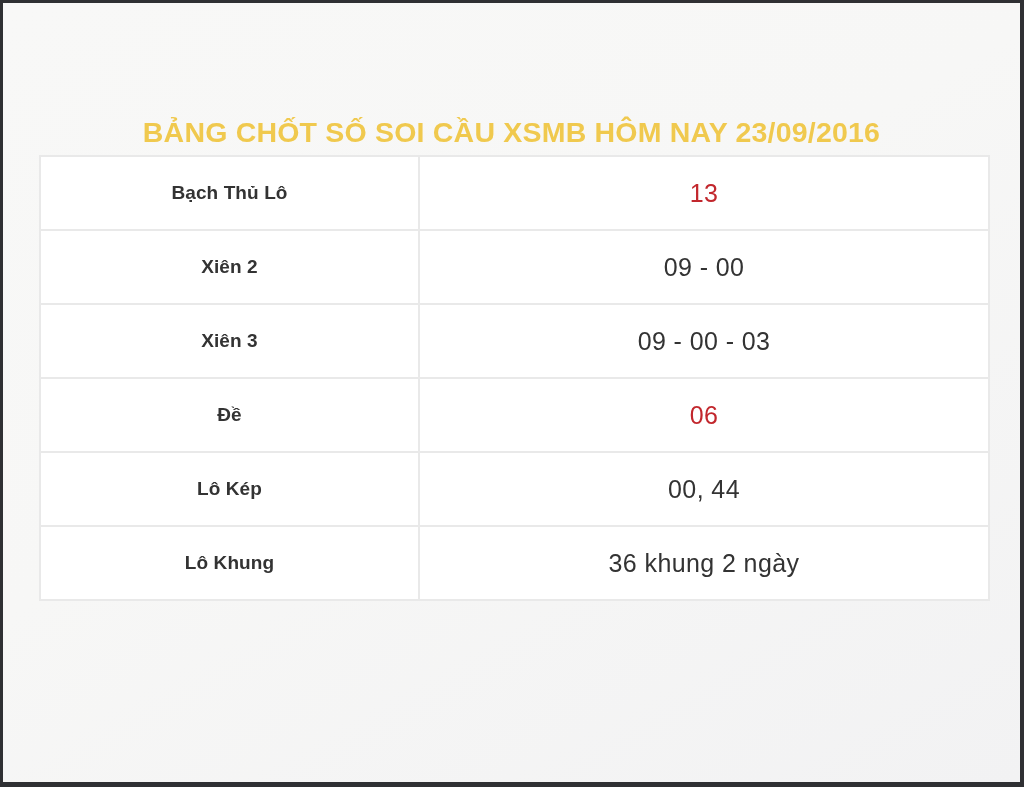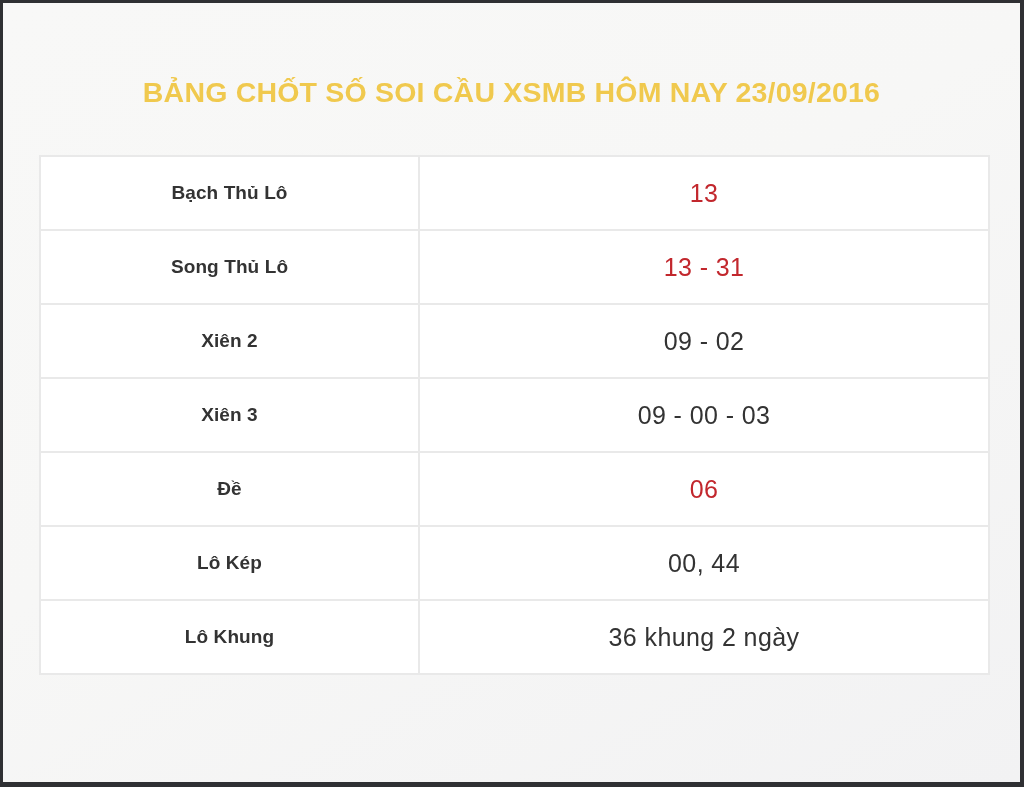--- a/index.html
+++ b/index.html
@@ -23,21 +23,21 @@
     border-top: 3px solid #2f3033;
     border-left: 3px solid #2f3033;
     border-right: 4px solid #2f3033;
     border-bottom: 5px solid #2f3033;
     background: linear-gradient(150deg, #f8f8f7 0%, #f7f7f6 45%, #f2f2f3 100%);
     position: relative;
   }
 
   
   #title-area {
-    padding-top: 74px;
+    padding-top: 114px;
     text-align: center;
   }
   #poster-title {
     display: block;
     font-size: 28.5px;
     font-weight: 700;
     letter-spacing: 0.2px;
     color: #f0c94e;
     line-height: 1.1;
     white-space: nowrap;
@@ -114,26 +114,22 @@
       <col class="c-label">
       <col class="c-value">
     </colgroup>
     <tbody id="table-body">
 
     <tr>
           <td><span class="cell-label">Bạch Thủ Lô</span></td>
           <td><span class="cell-value hl">13</span></td>
         </tr>
         <tr>
-          <td><span class="cell-label">Song Thủ Lô</span></td>
-          <td><span class="cell-value hl">13 - 31</span></td>
-        </tr>
-        <tr>
           <td><span class="cell-label">Xiên 2</span></td>
-          <td><span class="cell-value">09 - 02</span></td>
+          <td><span class="cell-value">09 - 00</span></td>
         </tr>
         <tr>
           <td><span class="cell-label">Xiên 3</span></td>
           <td><span class="cell-value">09 - 00 - 03</span></td>
         </tr>
         <tr>
           <td><span class="cell-label">Đề</span></td>
           <td><span class="cell-value hl">06</span></td>
         </tr>
         <tr>

